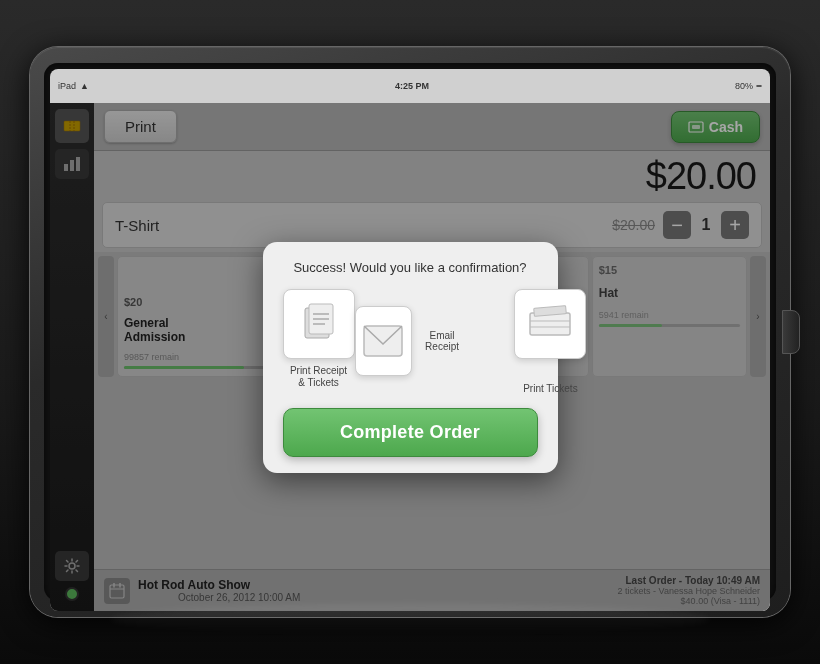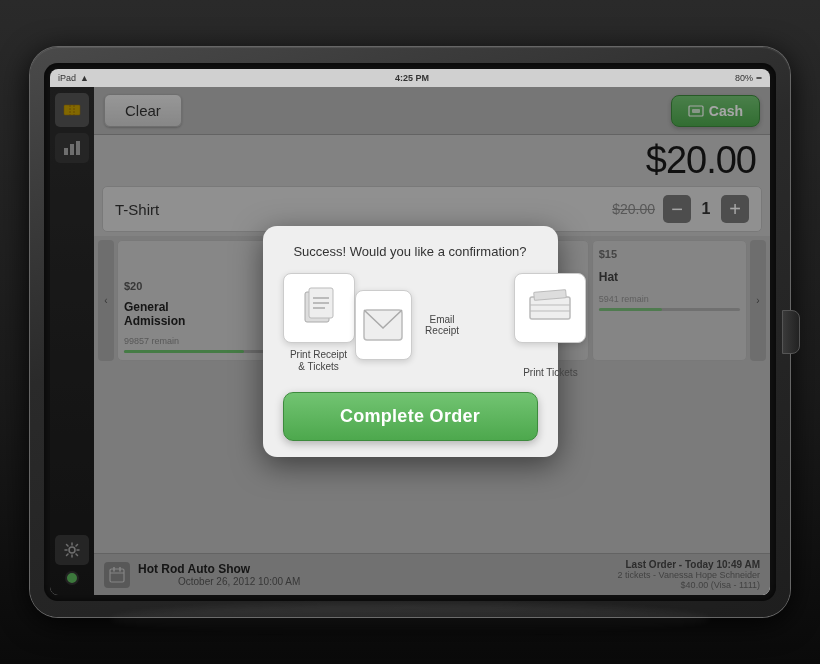--- a/index.html
+++ b/index.html
@@ -15,21 +15,21 @@
   </style>
 </head>
 <body>
 
 <div style="position:relative; width:820px; height:664px; background: linear-gradient(180deg, #2a2a2a 0%, #1a1a1a 60%, #0a0a0a 100%); display:flex; align-items:center; justify-content:center;">
 
   <div style="position:relative; width:760px; height:570px; background: linear-gradient(160deg, #4a4a4a 0%, #2a2a2a 40%, #1e1e1e 100%); border-radius:28px; padding:16px 14px; box-shadow: 0 0 0 1px #666, 0 6px 30px rgba(0,0,0,0.9), inset 0 1px 1px rgba(255,255,255,0.1);">
 
     <div style="width:100%; height:100%; background:#111; border-radius:14px; padding:6px; position:relative; box-shadow: inset 0 0 8px rgba(0,0,0,0.8);">
 
-      <div style="background:#d0d0d0; height:18px; border-radius:8px 8px 0 0; display:flex; align-items:center; justify-content:space-between; padding:4px 8px; font-size:9px; color:#333;">
+      <div style="background:#d0d0d0; height:34px; border-radius:8px 8px 0 0; display:flex; align-items:center; justify-content:space-between; padding:4px 8px; font-size:9px; color:#333;">
         <div style="display:flex; align-items:center; gap:4px;">
           <span>iPad</span>
           <span>▲</span>
         </div>
         <div style="font-weight:700;">4:25 PM</div>
         <div style="display:flex; align-items:center; gap:3px;">
           <span>80%</span>
           <span style="border:1px solid #555; border-radius:1px; padding:0 2px; background:linear-gradient(90deg,#5cb85c 80%,transparent 80%);">  </span>
         </div>
       </div>
@@ -57,21 +57,21 @@
               <circle cx="9" cy="9" r="3" fill="none" stroke="#aaa" stroke-width="1.5"></circle>
               <path d="M9 2v2M9 14v2M2 9h2M14 9h2M3.5 3.5l1.5 1.5M13 13l1.5 1.5M3.5 14.5l1.5-1.5M13 5l1.5-1.5" stroke="#aaa" stroke-width="1.5" stroke-linecap="round"></path>
             </svg>
           </div>
           <div style="width:14px; height:14px; background:#5cb85c; border-radius:50%; border:2px solid #333; margin-bottom:4px;"></div>
         </div>
 
         <div style="flex:1; display:flex; flex-direction:column;">
 
           <div style="background:#b5b5b5; padding:7px 10px; display:flex; align-items:center; gap:8px; border-bottom:1px solid #999;">
-            <button style="background:linear-gradient(180deg,#e8e8e8,#d0d0d0); border:1px solid #aaa; border-radius:6px; padding:7px 20px; font-size:15px; font-weight:500; color:#333; cursor:pointer; box-shadow:0 1px 2px rgba(0,0,0,0.2);">Clear</button>
+            <button style="background:linear-gradient(180deg,#e8e8e8,#d0d0d0); border:1px solid #aaa; border-radius:6px; padding:7px 20px; font-size:15px; font-weight:500; color:#333; cursor:pointer; box-shadow:0 1px 2px rgba(0,0,0,0.2);">Print</button>
             <div style="flex:1;"></div>
             <button style="background:linear-gradient(180deg,#72c472,#4da84d); border:1px solid #3d8a3d; border-radius:8px; padding:7px 16px; font-size:14px; font-weight:700; color:white; cursor:pointer; display:flex; align-items:center; gap:5px; box-shadow:0 2px 4px rgba(0,0,0,0.2);">
               <svg width="16" height="12" viewBox="0 0 16 12">
                 <rect x="1" y="1" width="14" height="10" rx="1" fill="none" stroke="white" stroke-width="1.2"></rect>
                 <rect x="4" y="4" width="8" height="4" rx="1" fill="white" opacity="0.7"></rect>
               </svg>
               <span>Cash</span>
             </button>
           </div>
 

